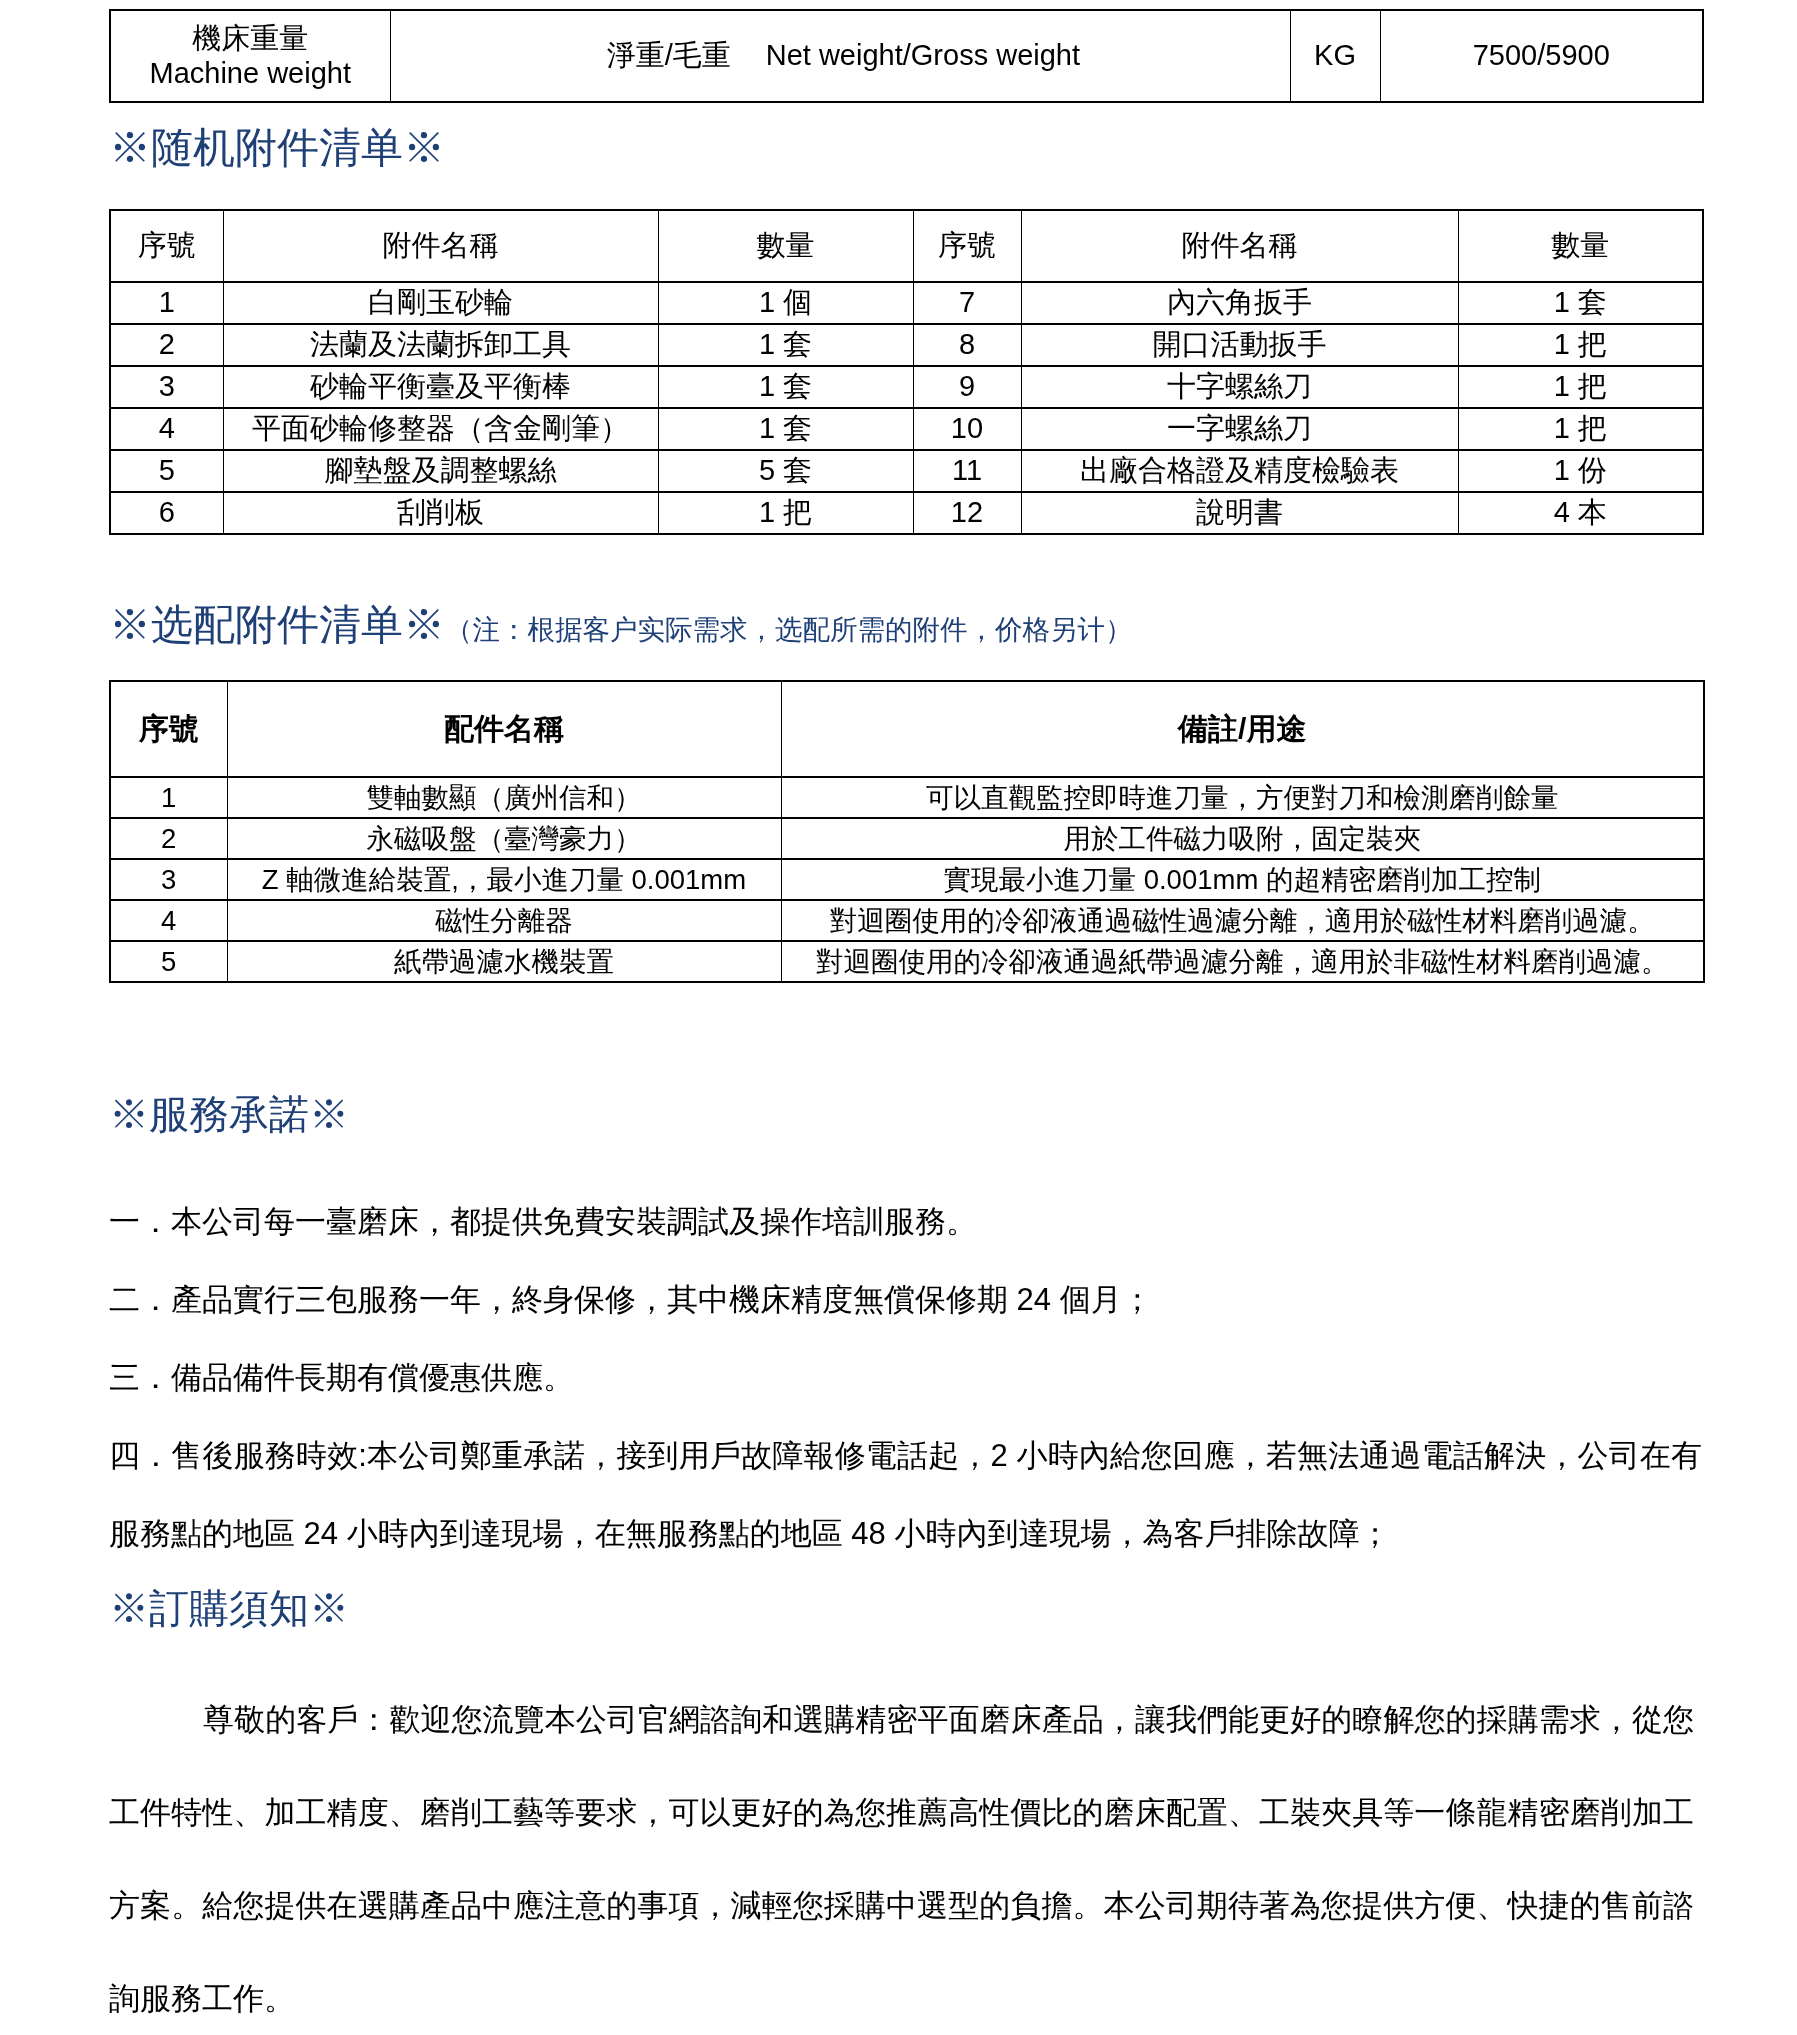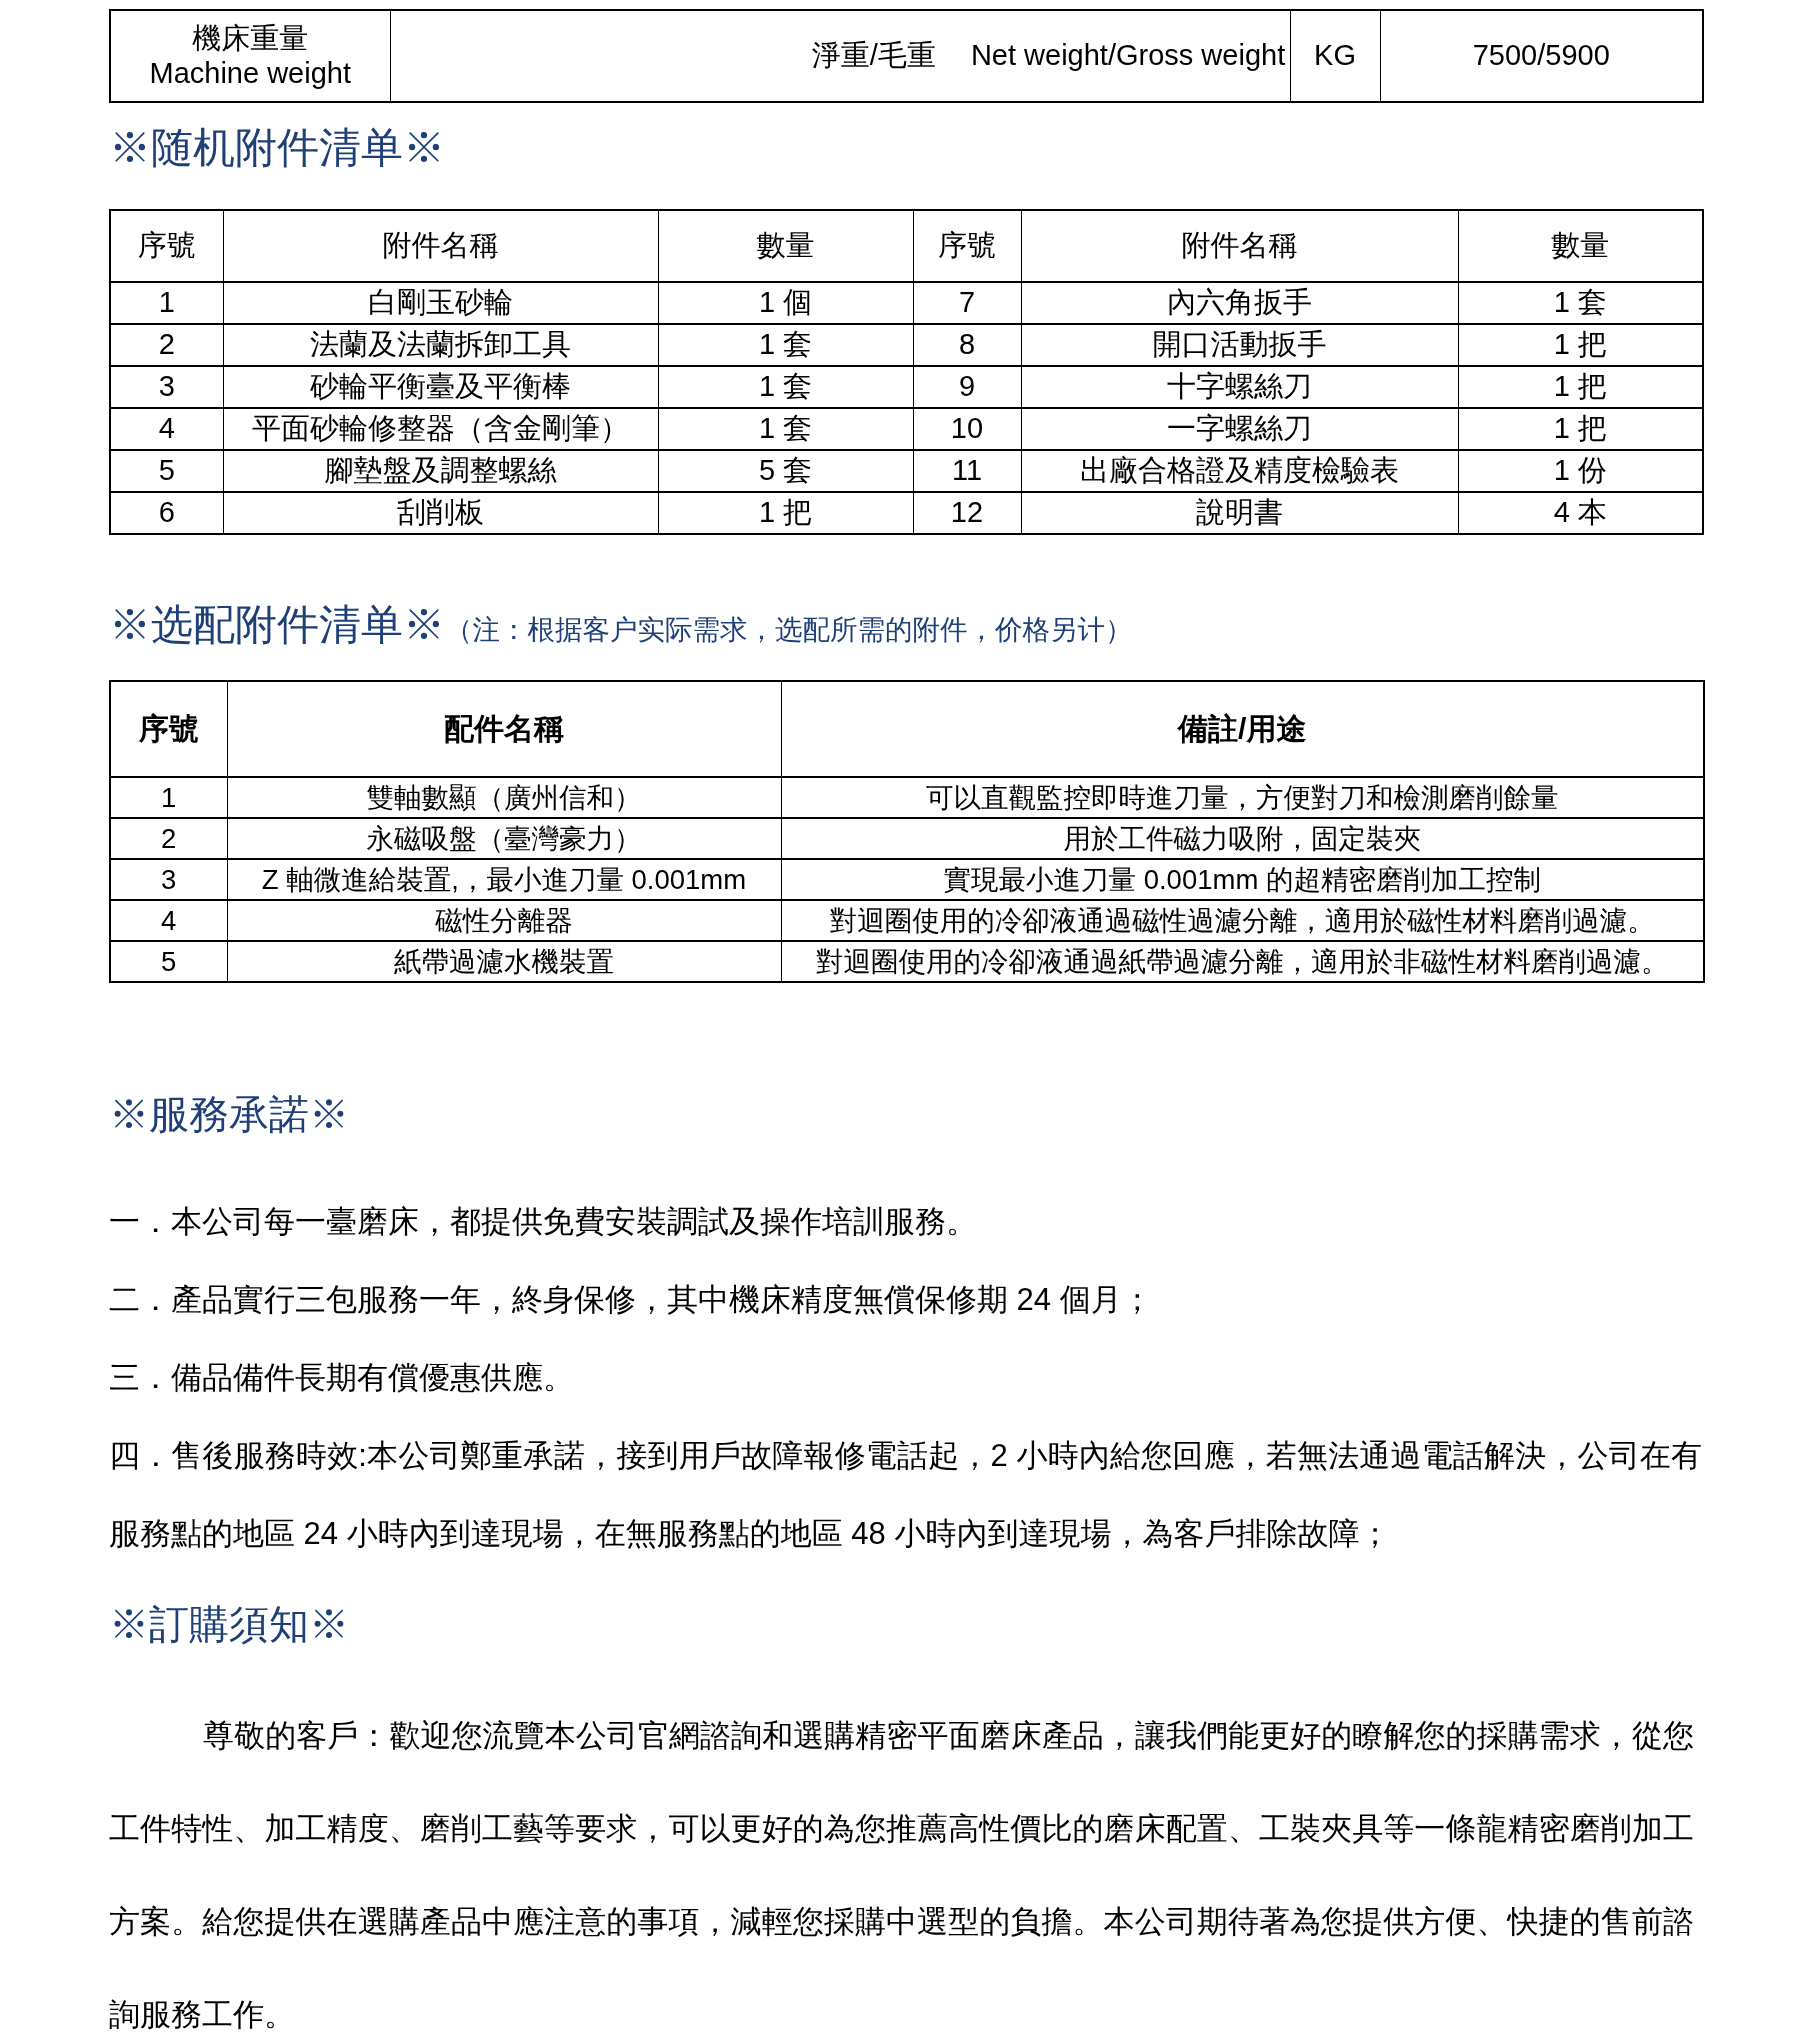--- a/index.html
+++ b/index.html
@@ -30,21 +30,21 @@
     vertical-align:middle;
     font-size:29px;
     padding:0 4.3px;
     overflow:hidden;
     white-space:nowrap;
   }
   th{font-weight:400;}
 
   .spec-table tr{height:92px;}
   .spec-cell-name div{line-height:35px;}
-  .spec-cell-item{text-align:right;padding-left:11px;}
+  .spec-cell-item{text-align:center;padding-left:11px;}
   .spec-cell-item .en{margin-left:35px;}
 
   .acc-table thead tr{height:72px;}
   .acc-table tbody tr{height:41px;}
 
   .opt-table thead tr{height:96px;}
   .opt-table thead th{font-weight:700;font-size:30px;}
   .opt-table tbody tr{height:41px;}
   .opt-table tbody td{font-size:27.5px;}
 
@@ -62,21 +62,21 @@
   .h2{margin-top:67px;}
   .h-sans{
     font-family:"Liberation Sans",sans-serif;
     font-weight:400;
     font-size:40px;
     color:var(--navy);
     margin:0;
     line-height:1.15;
   }
   .h3{margin-top:108px;}
-  .h4{margin-top:28px;}
+  .h4{margin-top:12px;}
 
   .acc-table{margin-top:38px;}
   .opt-table{margin-top:32px;}
 
   
   .service-block{margin-top:46px;}
   .service-block p{
     margin:0;
     font-size:31px;
     line-height:78px;

